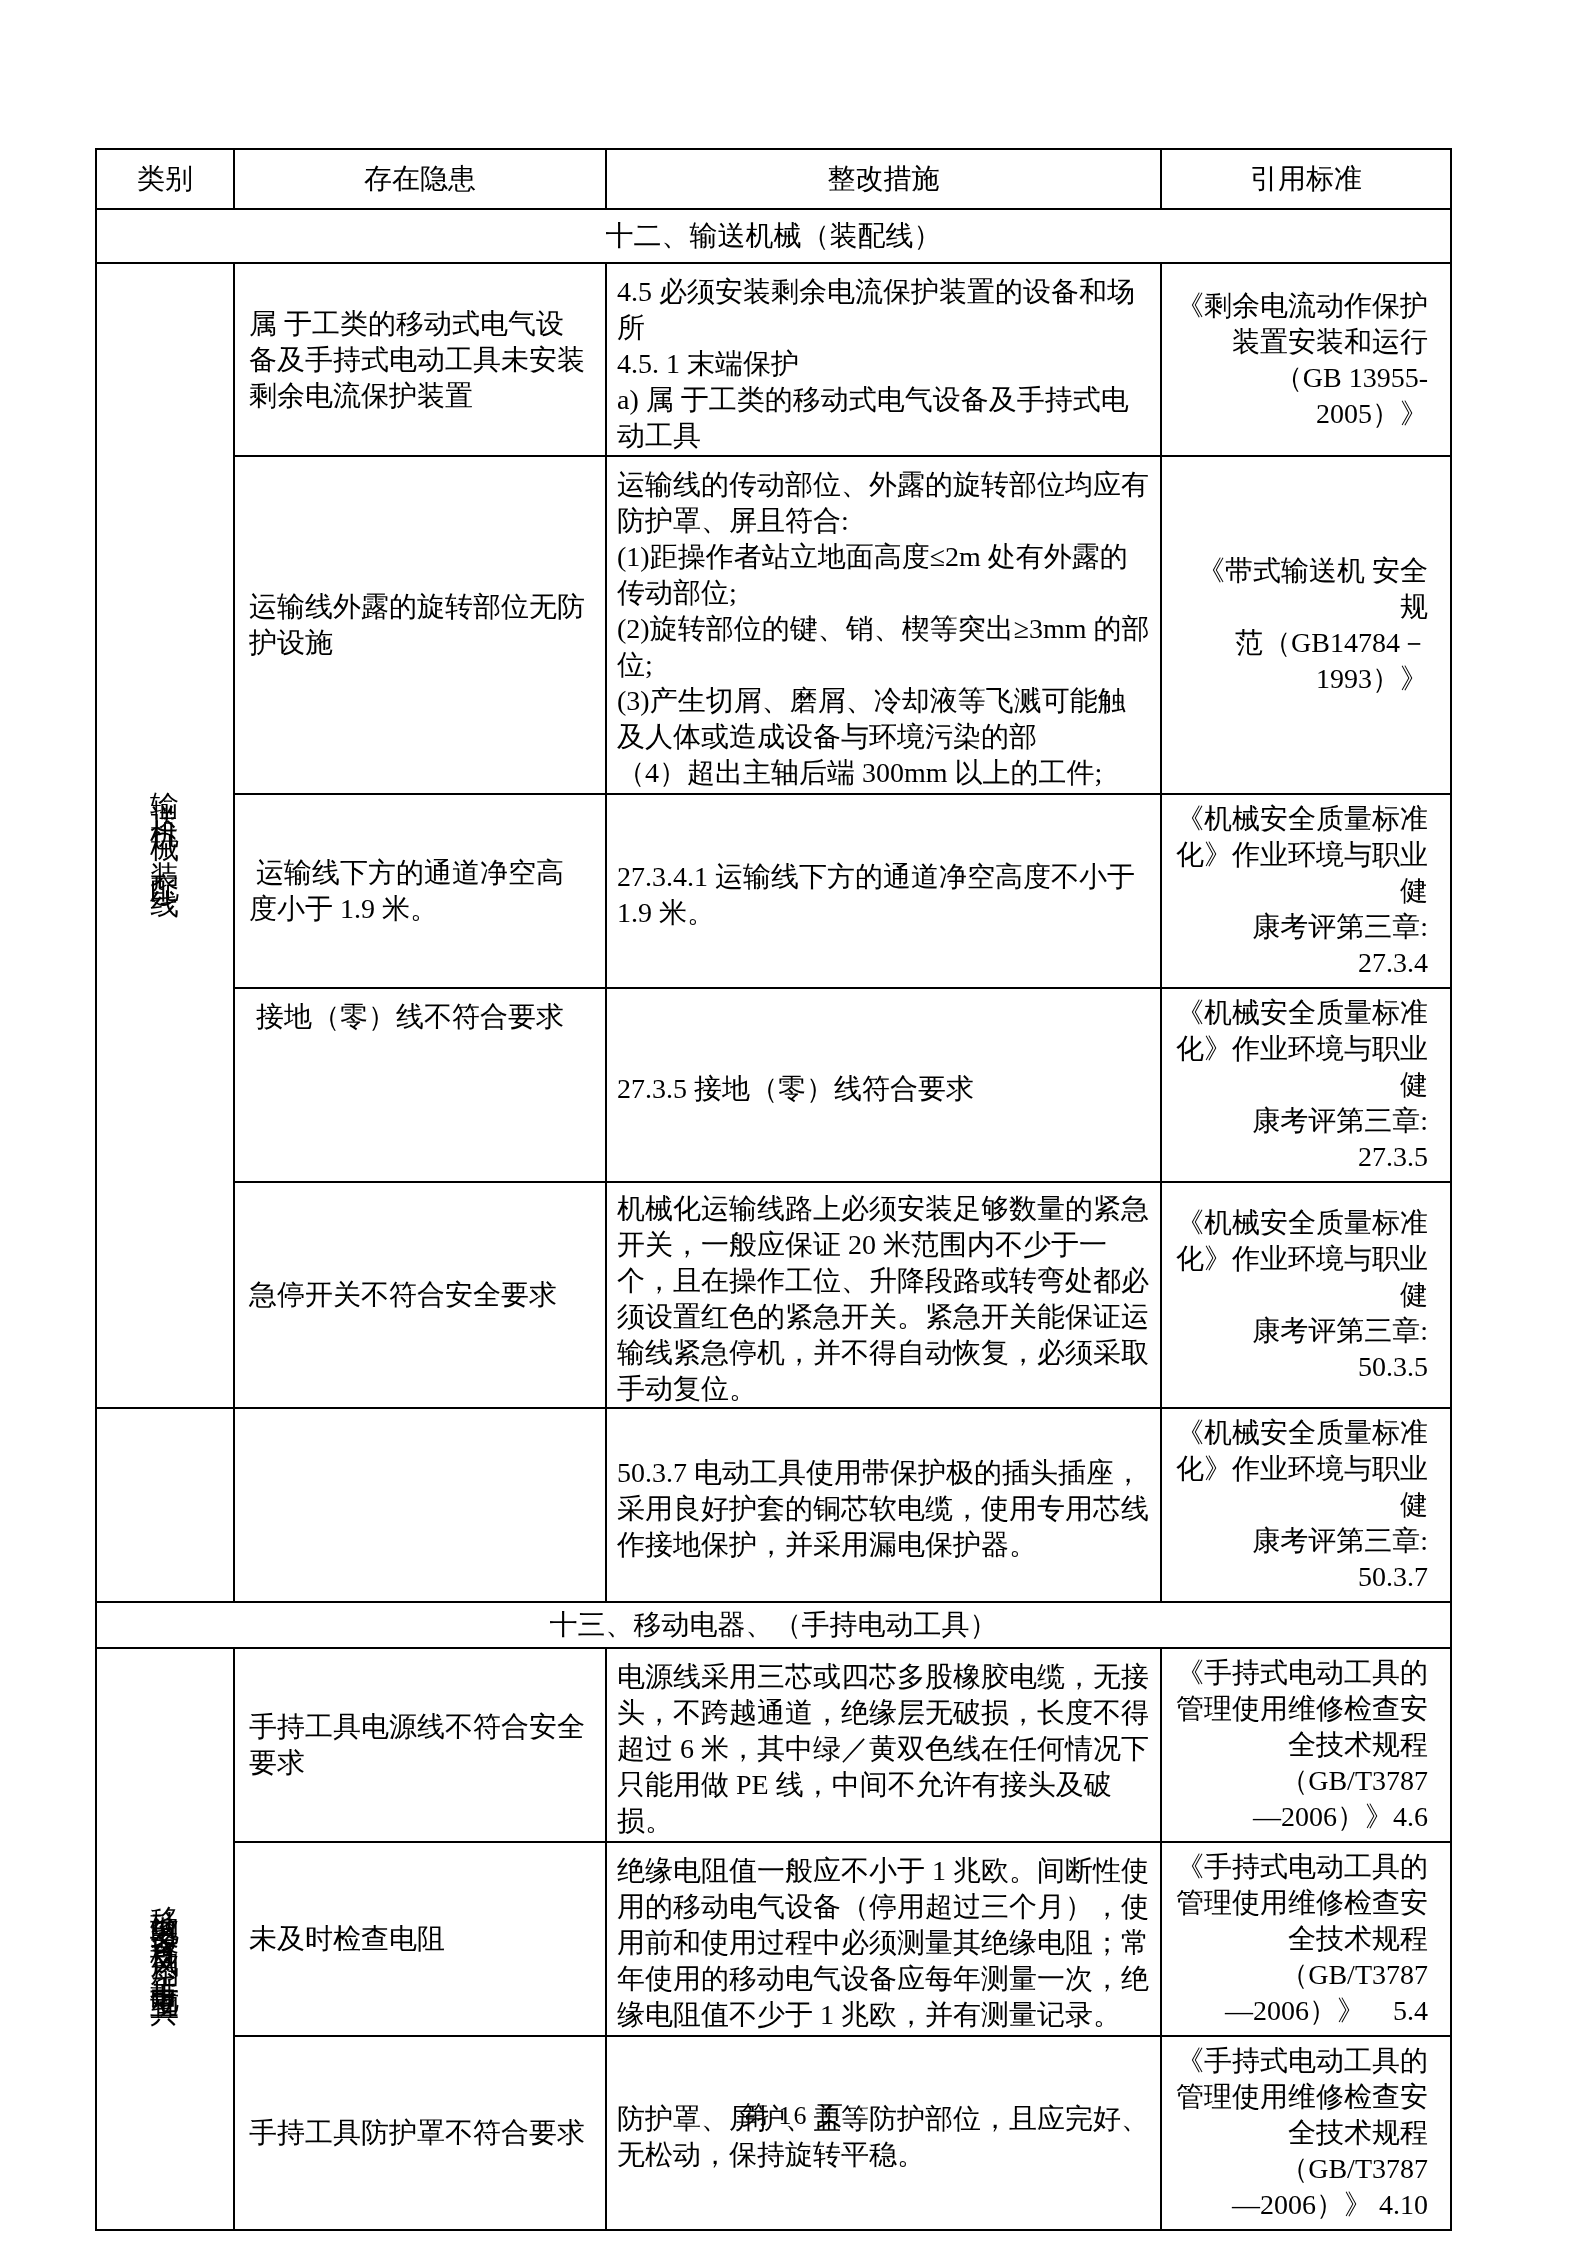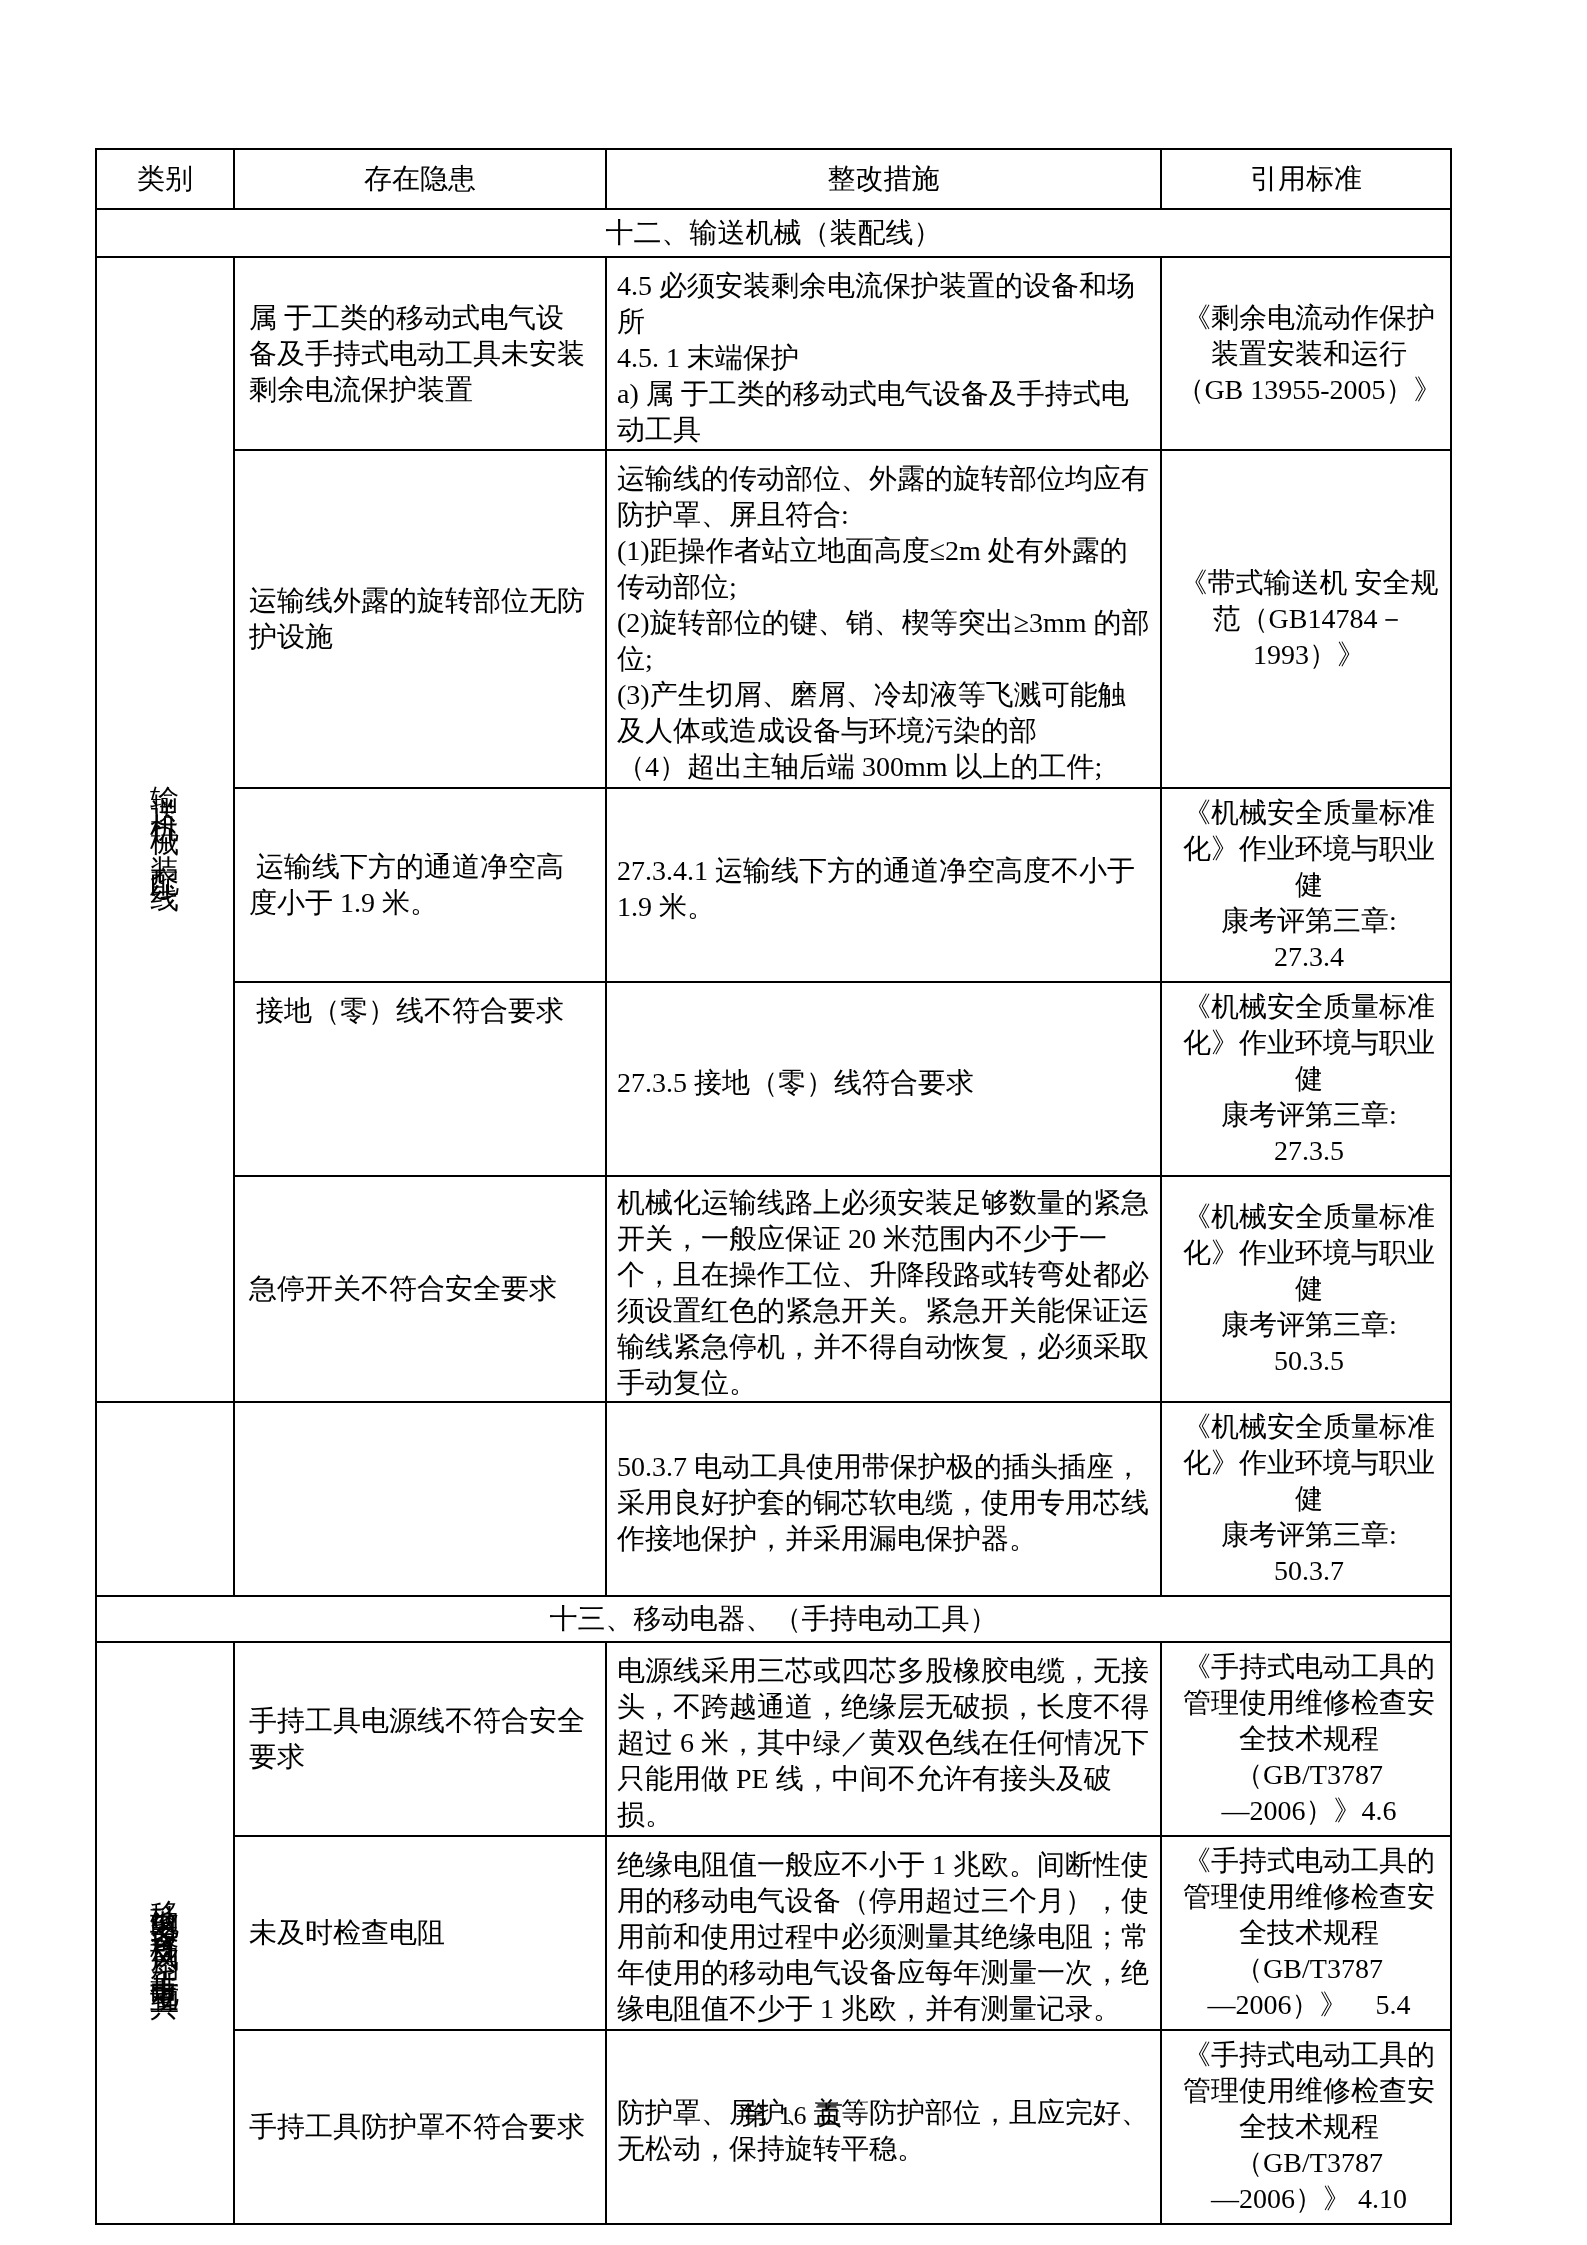--- a/index.html
+++ b/index.html
@@ -60,22 +60,22 @@
     line-height:37px;
     border-radius:24px;
   }
   td.measure{
     text-align:left;vertical-align:top;
     padding:8px 8px 0 10px;
     white-space:pre-wrap;
     line-height:36px;
   }
   td.standard{
-    text-align:center;vertical-align:middle;
-    padding:6px 6px 6px 12px;
+    text-align:right;vertical-align:middle;
+    padding:6px 22px 6px 12px;
     white-space:pre-wrap;
     line-height:37px;
     font-size:27px;
     border-radius:26px;
   }
   .footer{
     position:absolute;
     left:0;top:2098px;width:100%;
     text-align:center;
     font-size:26px;
@@ -96,21 +96,21 @@
     </colgroup>
 
     <tbody>
         <tr style="height:60px;">
       <th class="hdr">类别</th>
       <th class="hdr">存在隐患</th>
       <th class="hdr">整改措施</th>
       <th class="hdr"><span>引用标准</span></th>
     </tr>
 
-    <tr style="height:48px;">
+    <tr style="height:54px;">
       <td class="section" colspan="4"><span>十二、输送机械（装配线）</span></td>
     </tr>
 
     <tr style="height:193px;">
       <td class="cat" rowspan="5">
         <div class="vert">输送机械（装配线）</div>
       </td>
       <td class="hazard">属 于工类的移动式电气设备及手持式电动工具未安装剩余电流保护装置</td>
       <td class="measure">4.5 必须安装剩余电流保护装置的设备和场所
 4.5. 1 末端保护

